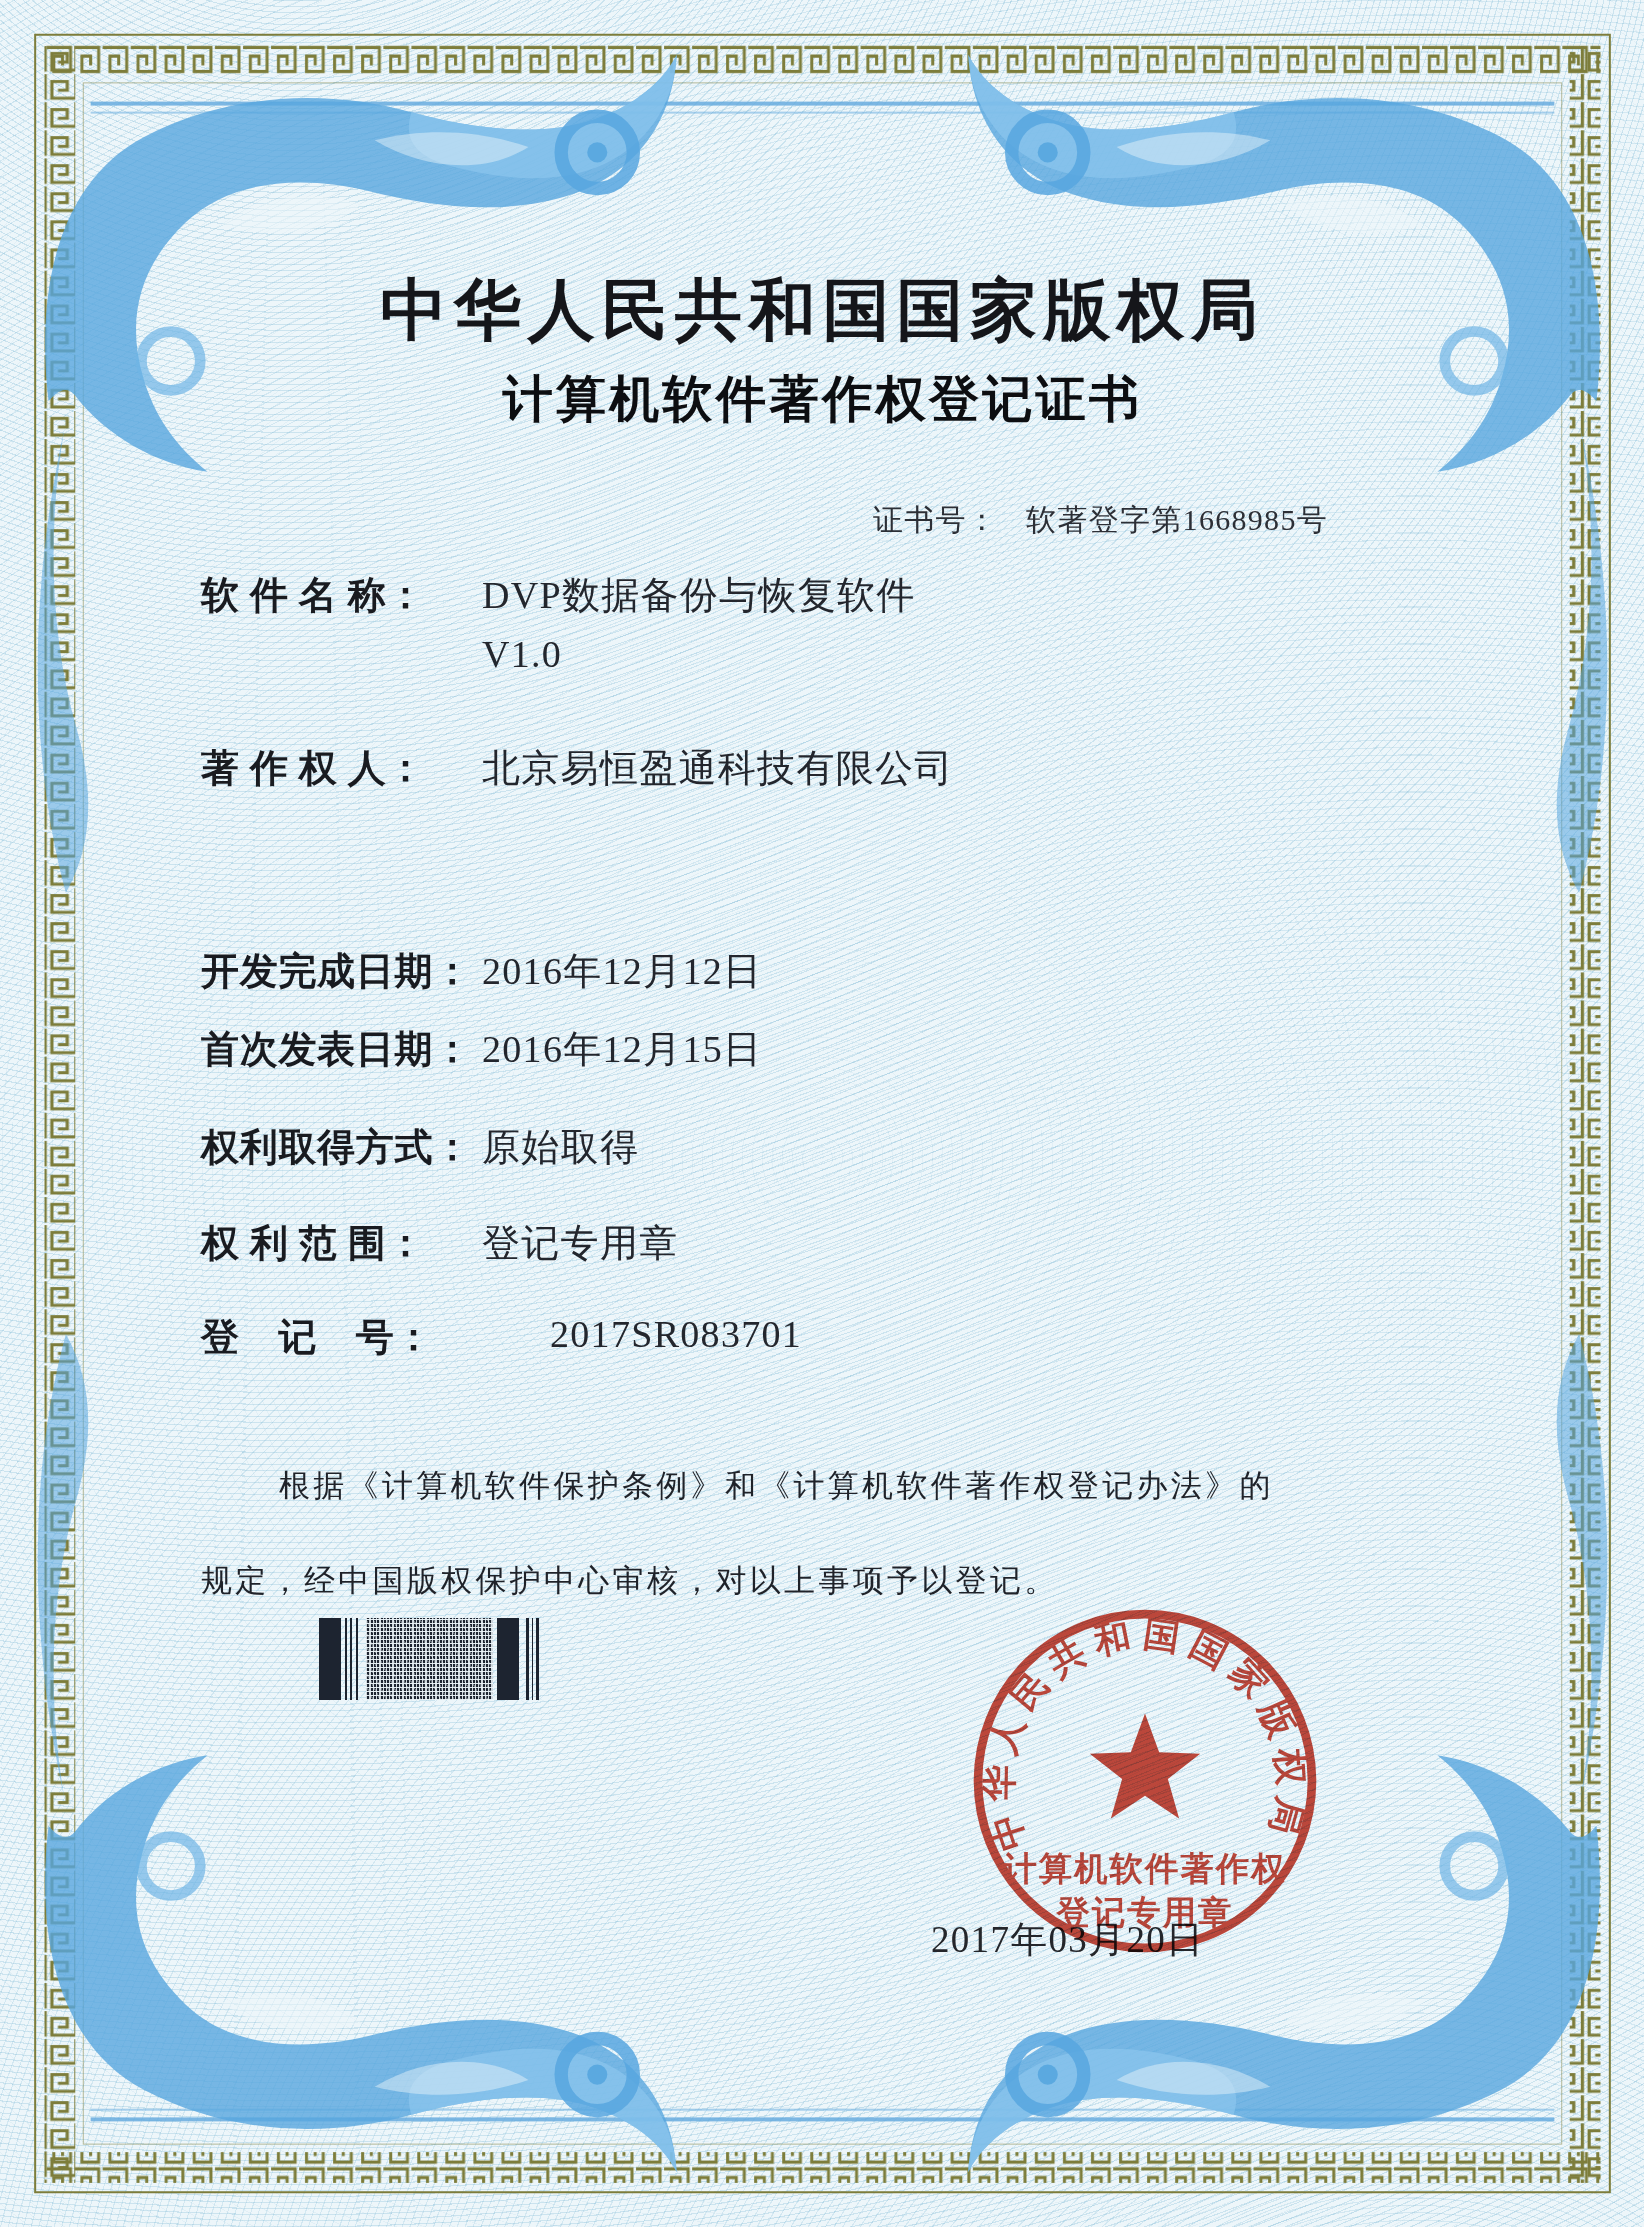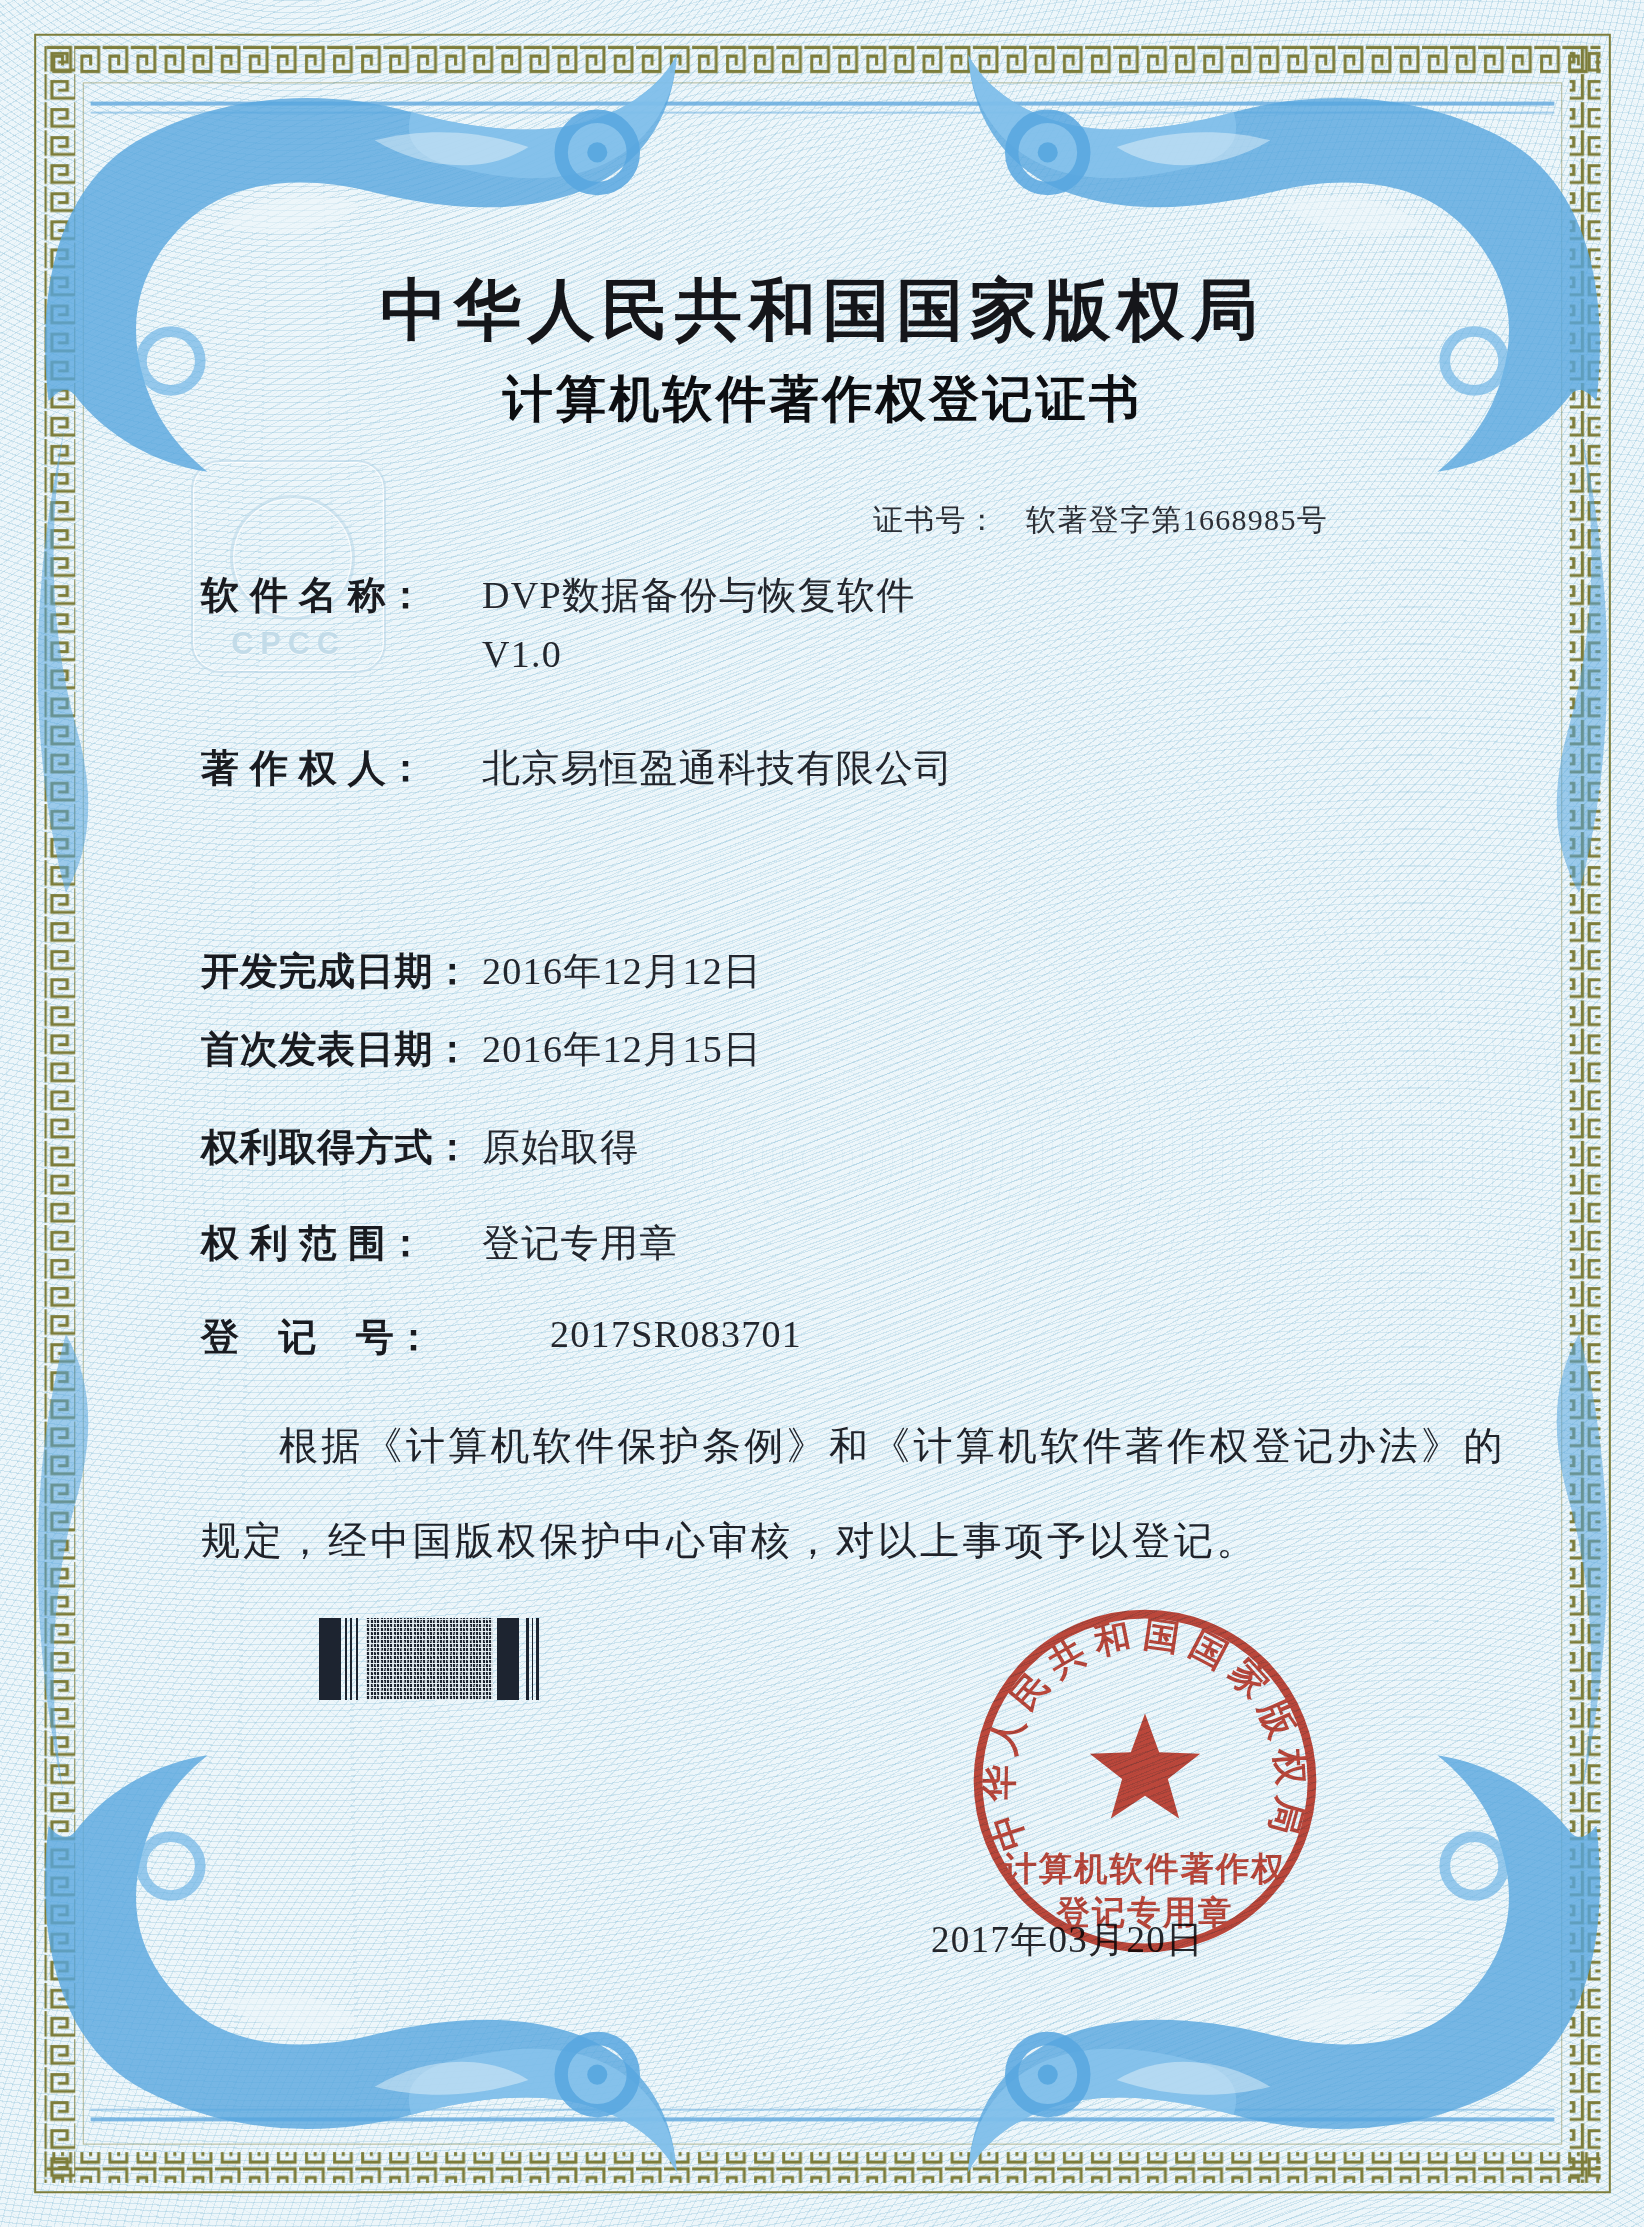--- a/index.html
+++ b/index.html
@@ -48,21 +48,21 @@
   .certno-line .certno-value{margin-left:28px;}
 
   .row{position:absolute;left:201px;font-size:38px;white-space:nowrap;height:53px;}
   .row .label{font-weight:700;letter-spacing:0.7px;color:#191b20;text-align:right;}
   .row .value{position:absolute;left:281px;top:0;font-weight:500;color:#23262d;letter-spacing:1.3px;}
   .row .value2{position:absolute;left:281px;top:62px;font-weight:500;color:#23262d;letter-spacing:1.3px;}
   .row-0{top:570px;} .row-1{top:743px;} .row-2{top:946px;} .row-3{top:1024px;}
   .row-4{top:1122px;} .row-5{top:1218px;} .row-6{top:1312px;}
   .row-6 .value{left:307px;margin-left:42px;}
 
-  .statement-line{position:absolute;font-size:39px;letter-spacing:3.3px;color:#1f2229;white-space:nowrap;}
+  .statement-line{position:absolute;font-size:31px;letter-spacing:3.3px;color:#1f2229;white-space:nowrap;margin-top:46px;}
   .statement-1{left:279px;top:1419px;}
   .statement-2{left:201px;top:1514px;}
 
   
   .barcode{position:absolute;left:319px;top:1618px;width:227px;height:82px;display:flex;z-index:3;}
   .bc{height:100%;}
   .bc-solid1{width:22px;background:#1d2430;}
   .bc-thin1{width:15.4px;margin-left:4px;background:repeating-linear-gradient(90deg,#1d2430 0 2px,rgba(0,0,0,0) 2px 5.3px);}
   .bc-noise{width:127px;margin-left:5.3px;background-color:#1d2430;
     background-image:
@@ -79,24 +79,20 @@
 
   .seal-svg{position:absolute;left:958px;top:1594px;z-index:4;mix-blend-mode:multiply;opacity:.92;}
   .seal-arc-text{font-size:54px;font-weight:700;letter-spacing:14px;fill:#c5392b;}
   .seal-line{font-size:50px;font-weight:700;letter-spacing:3px;fill:#c5392b;}
 </style>
 </head>
 <body>
 
 <div class="page">
 
-  <div class="watermark">
-    <div class="wm-ring"></div>
-    <div class="wm-text">CPCC</div>
-  </div>
 
   <svg class="frame" width="1645" height="2227" viewBox="0 0 2460 3332" xmlns="http://www.w3.org/2000/svg" xmlns:xlink="http://www.w3.org/1999/xlink">
     <defs>
       <pattern id="mkh" patternUnits="userSpaceOnUse" x="66" y="66" width="42" height="46">
         <path d="M3,5 H39 V41 H14 V18 H27 V32" fill="none" stroke="#7d7d3b" stroke-width="4.5"></path>
       </pattern>
       <pattern id="mkv" patternUnits="userSpaceOnUse" x="66" y="66" width="42" height="46" patternTransform="rotate(90)">
         <path d="M3,5 H39 V41 H14 V18 H27 V32" fill="none" stroke="#7d7d3b" stroke-width="4.5"></path>
       </pattern>
       <g id="orn">

